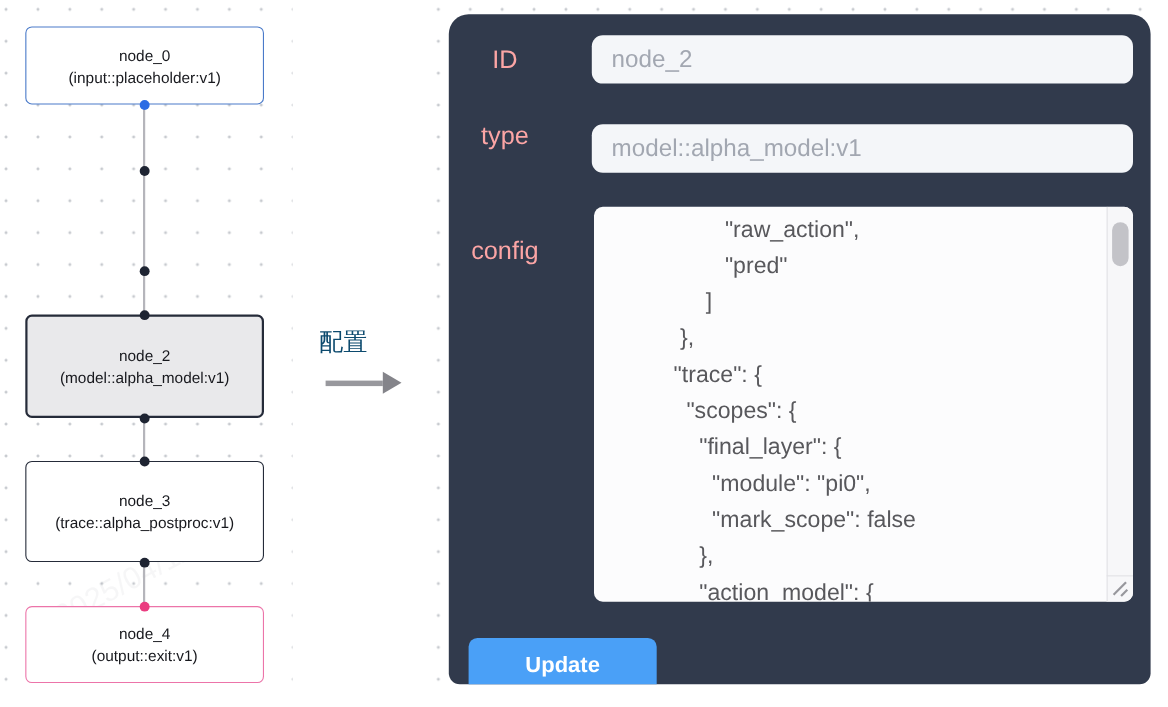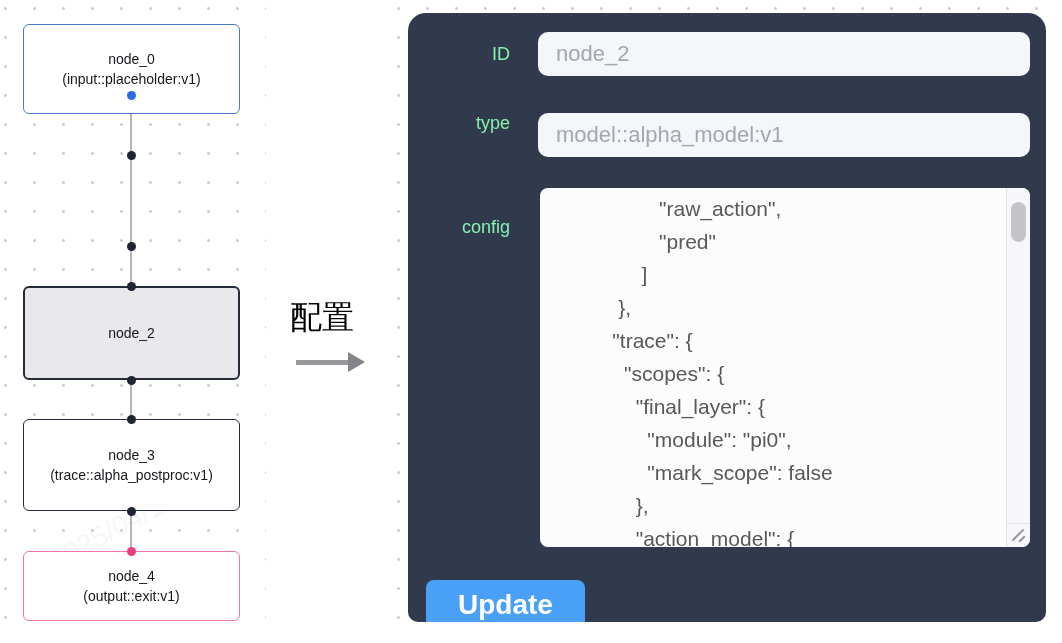--- a/index.html
+++ b/index.html
@@ -52,35 +52,35 @@
     align-items: center; justify-content: center;
     text-align: center;
     font-size: 14px; line-height: 20px; color: #17181d;
     padding: 4px 12px;
     z-index: 2;
   }
   .node--input    { border-color: #4a7ac9; }
   .node--selected { border-width: 2.6px; border-color: #20263​4; background: #e9e9eb; }
   .node--output   { border-color: #ec74a9; }
   .node .subtitle { word-break: break-all; }
-  .n0 { top: 24px;  height: 90px; padding-left: 12px; }
+  .n0 { top: 24px;  height: 71px; padding-left: 12px; }
   .n1 { top: 155px; height: 91px; }
   .n2 { top: 286px; height: 94px; }
   .n3 { top: 419px; height: 92px; }
   .n4 { top: 551px; height: 70px; align-items: center; }
   .handle {
     position: absolute; width: 9px; height: 9px; border-radius: 50%;
     left: 127px; background: #1e2432; z-index: 3;
   }
   .handle--blue { background: #2b6be4; }
   .handle--pink { background: #ea3d80; }
 
   
   .transition { position: absolute; left: 290px; top: 296px; z-index: 2; }
-  .transition-label { font-size: 32px; color: #000000; }
+  .transition-label { font-size: 22px; color: #0c4a6e; }
   .arrow { position: relative; margin-top: 12px; height: 20px; }
   .arrow-shaft { position: absolute; left: 6px; top: 8px; width: 52px; height: 5px; background: #98989d; }
   .arrow-head {
     position: absolute; left: 58px; top: 0;
     width: 0; height: 0;
     border-top: 10px solid transparent;
     border-bottom: 10px solid transparent;
     border-left: 17px solid #84848a;
   }
 
@@ -88,22 +88,22 @@
   .panel {
     position: absolute; left: 408px; top: 13px;
     width: 638px; height: 609px;
     background: #313a4c;
     border-radius: 18px 18px 10px 10px;
     overflow: hidden;
     z-index: 2;
   }
   .field-label {
     position: absolute; left: 0; width: 102px;
-    text-align: right;
-    font-size: 18px; color: #86efac;
+    text-align: center;
+    font-size: 23px; color: #fca5a5;
   }
   .lbl-id     { top: 19px;  height: 44px; line-height: 44px; }
   .lbl-type   { top: 88px; height: 44px; line-height: 44px; }
   .lbl-config { top: 183px; height: 30px; line-height: 30px; margin-top: 16px; }
   .field-input {
     position: absolute; left: 130px; width: 492px; height: 44px;
     border: none; outline: none;
     border-radius: 10px;
     background: #f4f6f9;
     padding: 0 18px;
@@ -144,25 +144,25 @@
   .resize-grip { position: absolute; right: 3px; bottom: 4px; width: 18px; height: 16px; }
   .resize-grip span {
     position: absolute; background: #97979c; height: 2px;
     transform: rotate(-45deg);
   }
   .resize-grip .g1 { width: 16px; left: 1px; top: 7px; }
   .resize-grip .g2 { width: 8px;  left: 9px; top: 11px; }
 
   .update-btn {
     position: absolute; left: 18px; top: 567px;
-    width: 159px; height: 50px;
+    width: 171px; height: 50px;
     background: #4aa0f7; border: none;
     border-radius: 8px;
     font-family: "Liberation Sans", sans-serif;
-    font-size: 28px; font-weight: 600; color: #ffffff;
+    font-size: 20px; font-weight: 600; color: #ffffff;
     text-align: center; line-height: 44px;
     cursor: pointer;
   }
 </style>
 </head>
 <body>
 
 <div class="stage">
 
   <div class="dots dots-left"></div>
@@ -180,20 +180,21 @@
       <div>node_0</div>
       <div class="subtitle">(input::placeholder:v1)</div>
     </div>
     <div class="handle handle--blue" style="top:90.5px"></div>
 
     <div class="handle" style="top:150.5px"></div>
     <div class="handle" style="top:241.5px"></div>
 
     <div class="node node--selected n2">
       <div>node_2</div>
+      <div class="subtitle">(model::alpha_model:v1)</div>
     </div>
     <div class="handle" style="top:281.5px"></div>
     <div class="handle" style="top:375.5px"></div>
 
     <div class="node n3">
       <div>node_3</div>
       <div class="subtitle">(trace::alpha_postproc:v1)</div>
     </div>
     <div class="handle" style="top:414.5px"></div>
     <div class="handle" style="top:506.5px"></div>

